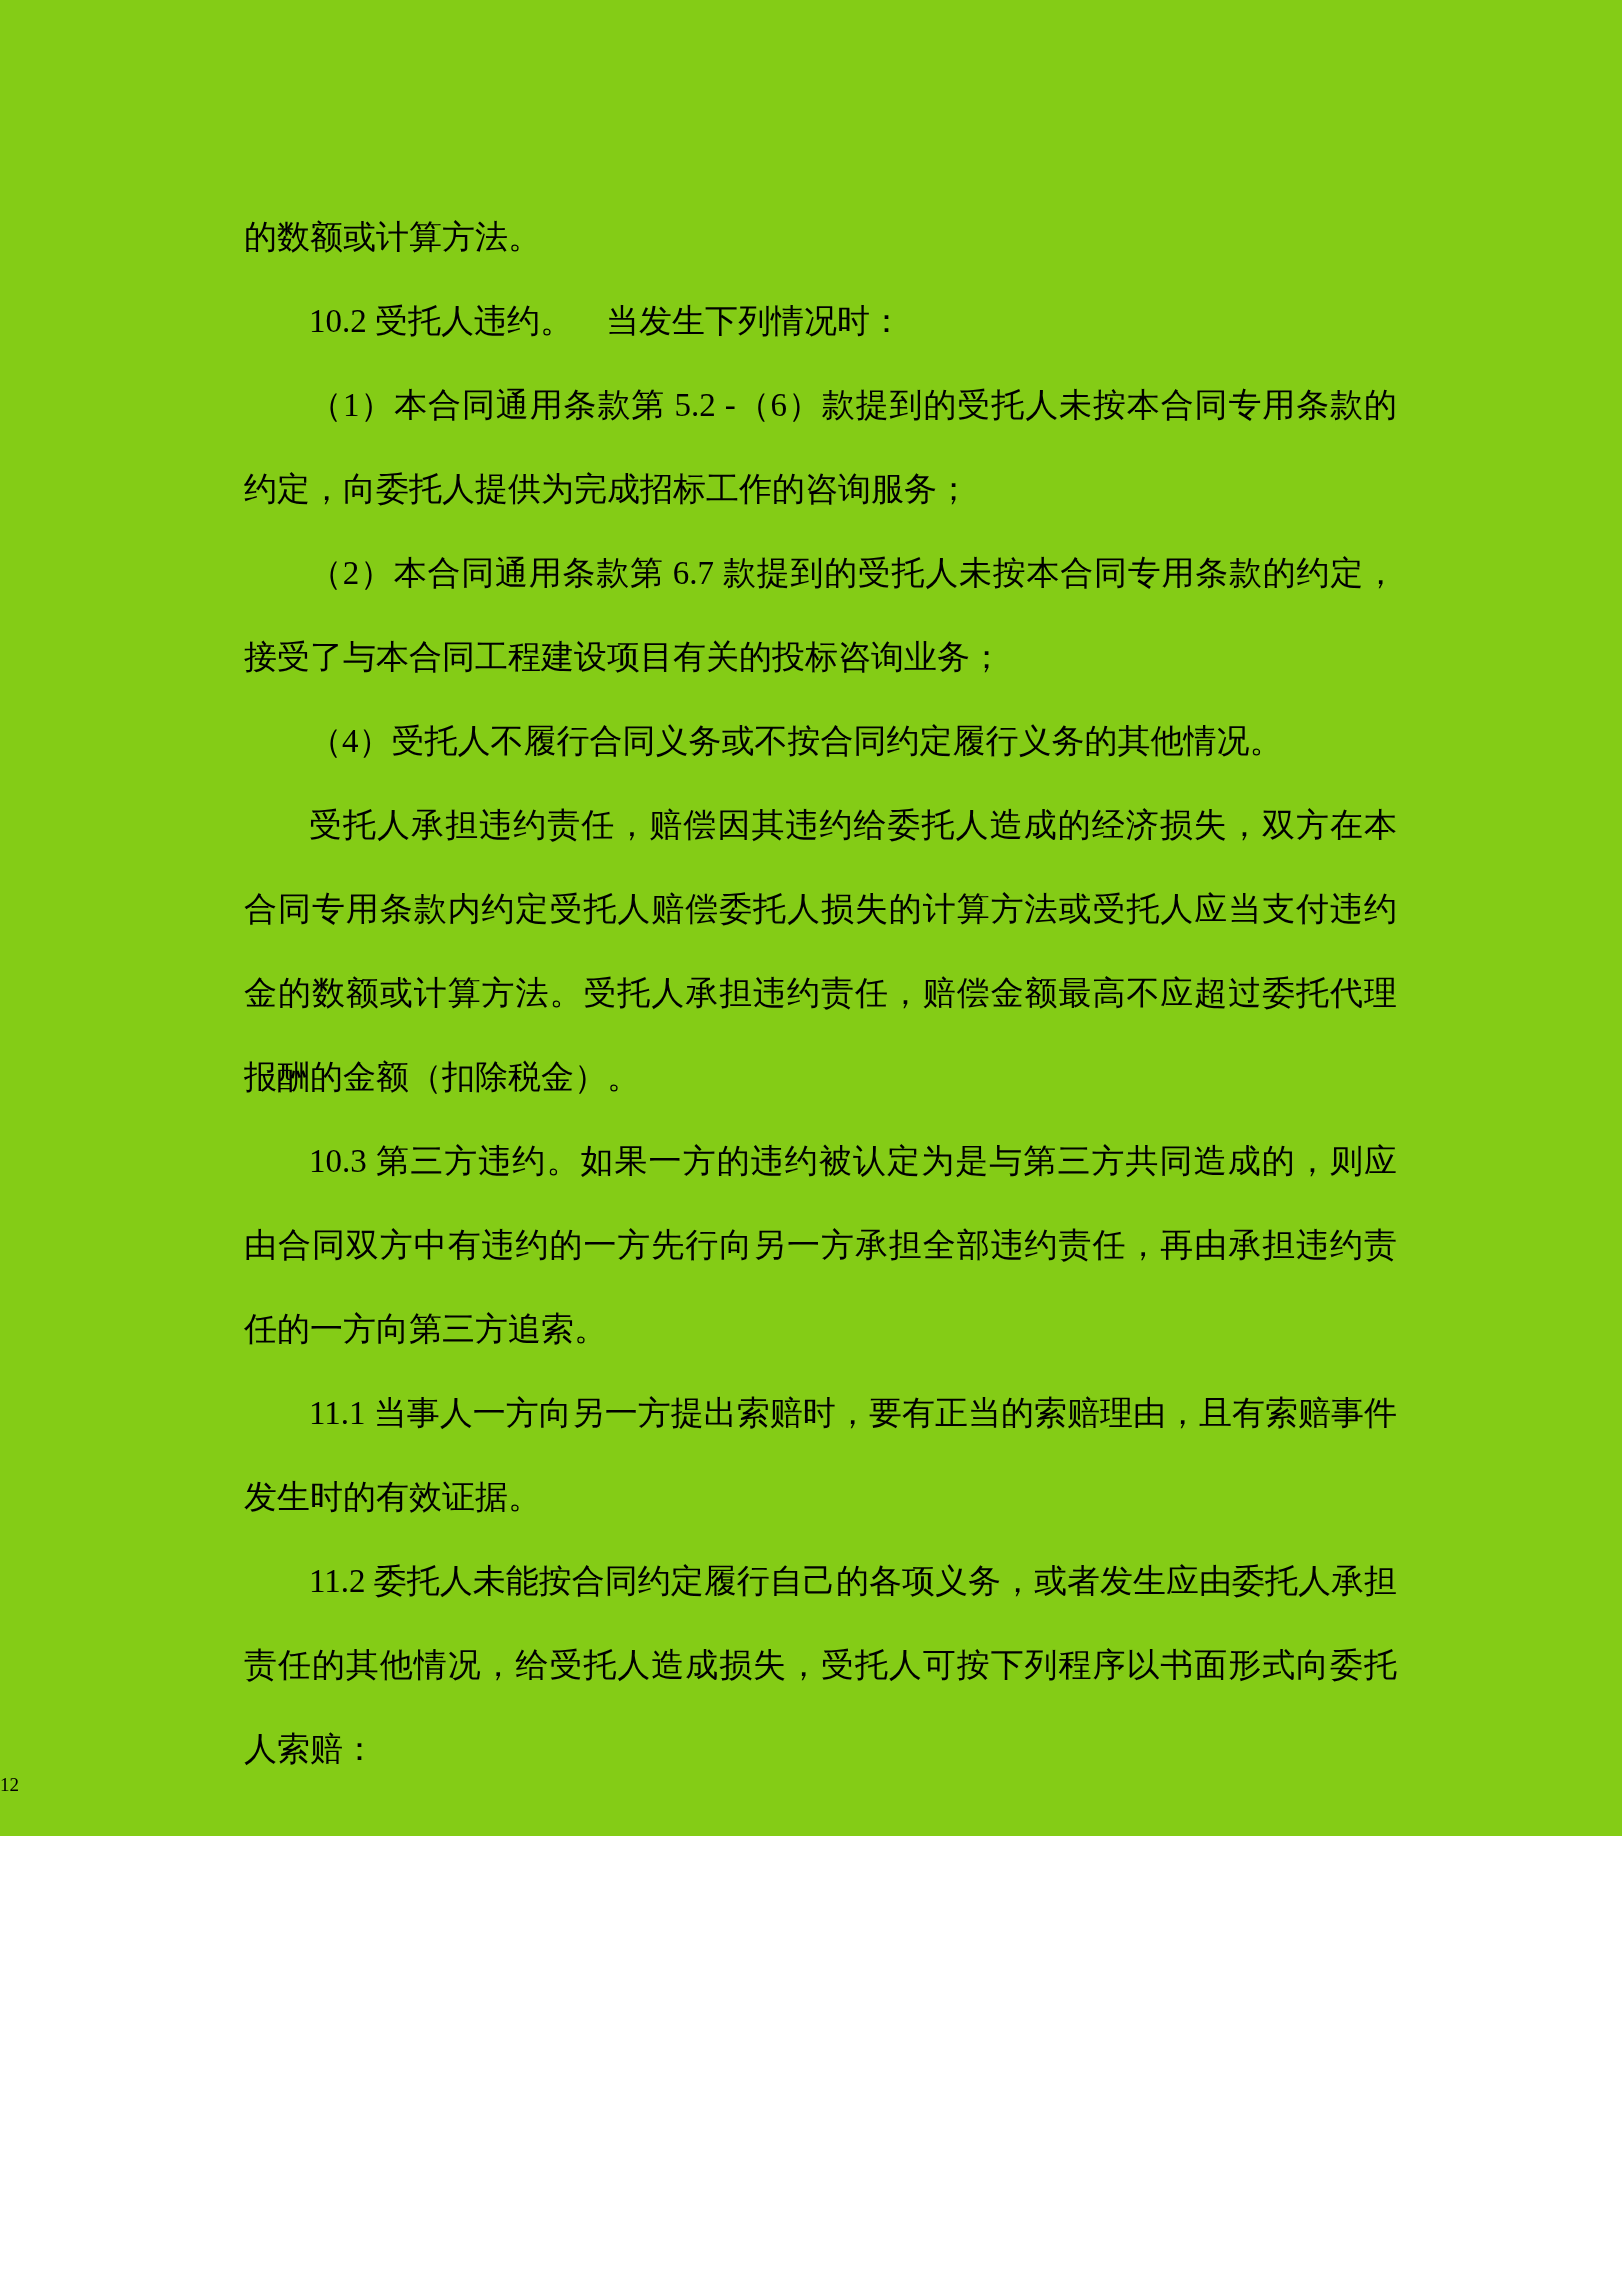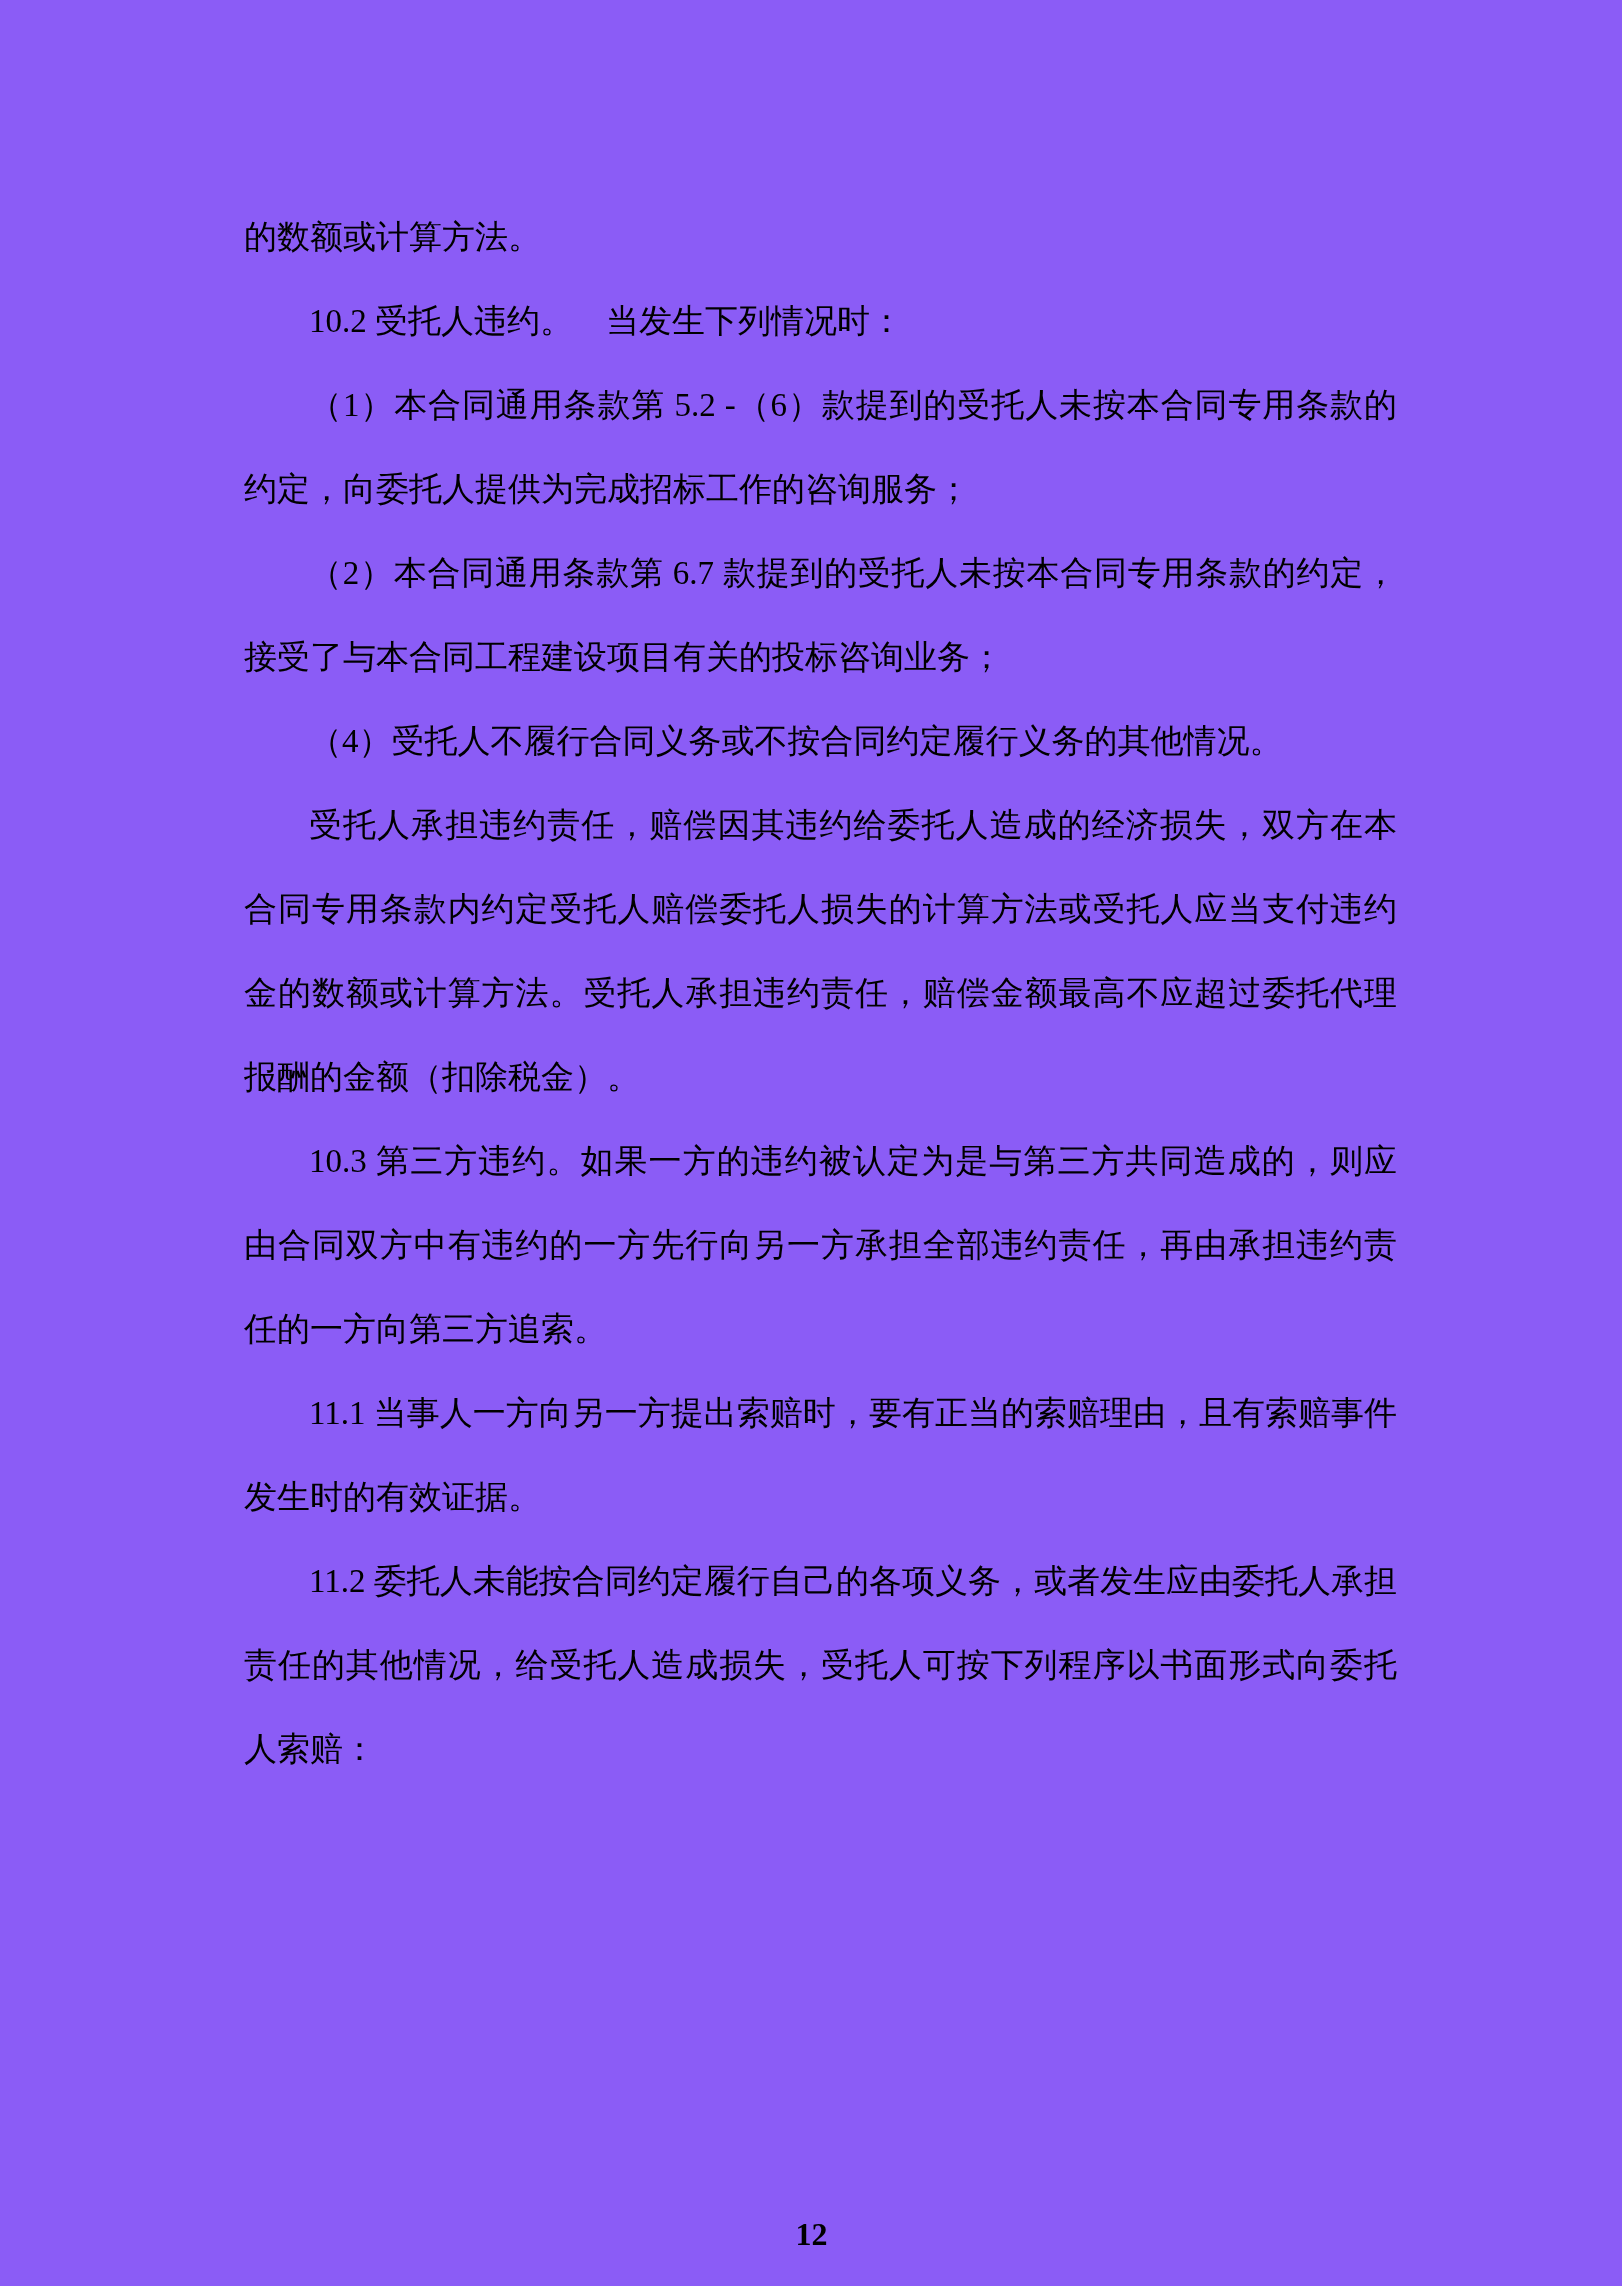--- a/index.html
+++ b/index.html
@@ -3,22 +3,22 @@
 <meta charset="utf-8">
 <style>
   html, body {
     margin: 0;
     padding: 0;
     background: #ffffff;
   }
   .page {
     position: relative;
     width: 1623px;
-    height: 2286px;
-    background: #8b5cf6;
+    height: 1836px;
+    background: #84cc16;
     color: #000000;
     font-family: "Liberation Serif", "DejaVu Serif", serif;
     overflow: hidden;
   }
   .content {
     position: absolute;
     left: 244px;
     top: 195px;
     width: 1153px;
   }
@@ -34,24 +34,23 @@
     text-indent: 0;
   }
   .para.heading {
     font-weight: bold;
   }
   .page-number {
     position: absolute;
     left: 0;
     width: 100%;
     bottom: 35px;
-    text-align: center;
-    font-size: 32px;
+    text-align: left;
+    font-size: 19px;
     line-height: 33px;
-    font-weight: bold;
   }
 </style>
 </head>
 <body>
 
 <div class="page">
   <div class="content">
     <p class="para continuation">的数额或计算方法。</p>
     <p class="para">10.2 受托人违约。　当发生下列情况时：</p>
     <p class="para">（1）本合同通用条款第 5.2 -（6）款提到的受托人未按本合同专用条款的约定，向委托人提供为完成招标工作的咨询服务；</p>

